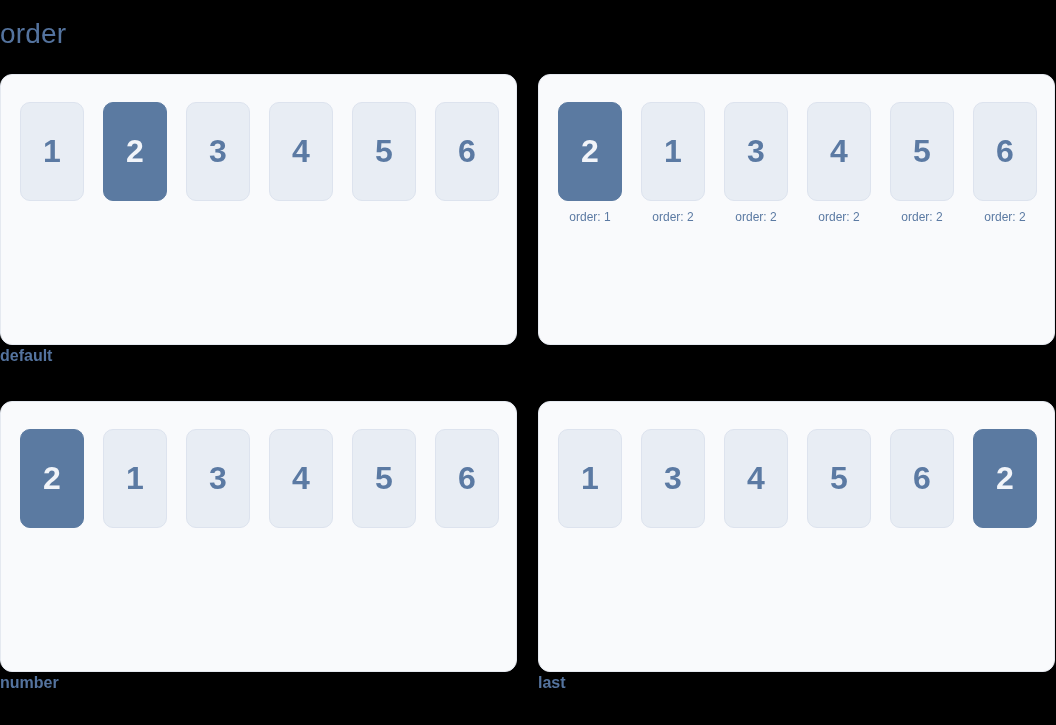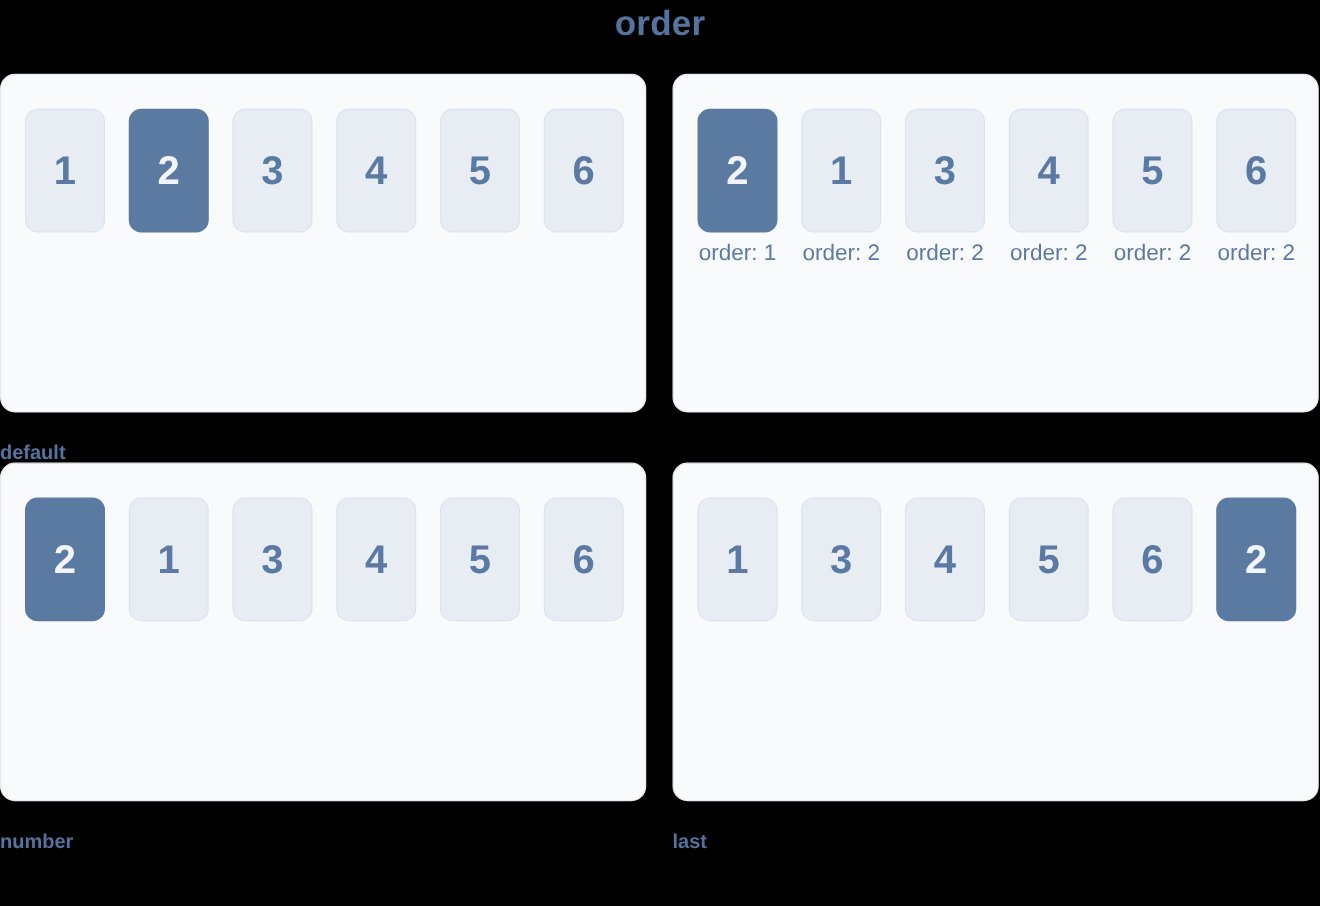--- a/index.html
+++ b/index.html
@@ -5,25 +5,24 @@
   * { box-sizing: border-box; }
   html, body {
     margin: 0; padding: 0;
     width: 1056px; height: 725px;
     background: #000000;
     overflow: hidden;
     font-family: "Liberation Sans", sans-serif;
   }
   .page { width: 1056px; height: 725px; }
   h1.title {
-    margin: 1px 0 22px 0;
+    margin: 16px 0 22px 0;
     font-size: 28px;
     line-height: 36px;
-    font-weight: 700;
-    text-align: center;
+    font-weight: 400;
     color: #54739e;
     letter-spacing: 0.2px;
   }
   .cards {
     display: grid;
     grid-template-columns: 517px 517px;
     column-gap: 21px;
     width: 1055px;
   }
   .cell { display: block; }
@@ -31,22 +30,22 @@
     height: 271px;
     background: #f9fafc;
     border: 1px solid #e5e9f0;
     border-radius: 12px;
     padding: 27px 19px;
     display: flex;
     align-items: flex-start;
     gap: 19px;
   }
   .caption {
-    height: 40px;
-    padding-top: 23px;
+    height: 56px;
+    padding-top: 1px;
     font-size: 16px;
     font-weight: 700;
     color: #54739e;
     line-height: 19px;
   }
   .item {
     display: flex;
     flex-direction: column;
     align-items: center;
     gap: 9px;
@@ -65,21 +64,21 @@
     align-items: center;
     justify-content: center;
     flex: none;
   }
   .box.active {
     background: #5b7aa1;
     border-color: #5b7aa1;
     color: #f1f4f9;
   }
   .sub {
-    font-size: 18px;
+    font-size: 12px;
     font-weight: 400;
     color: #5b7aa3;
     white-space: nowrap;
     line-height: 15px;
   }
 </style>
 </head>
 <body>
 
 <div class="page">

